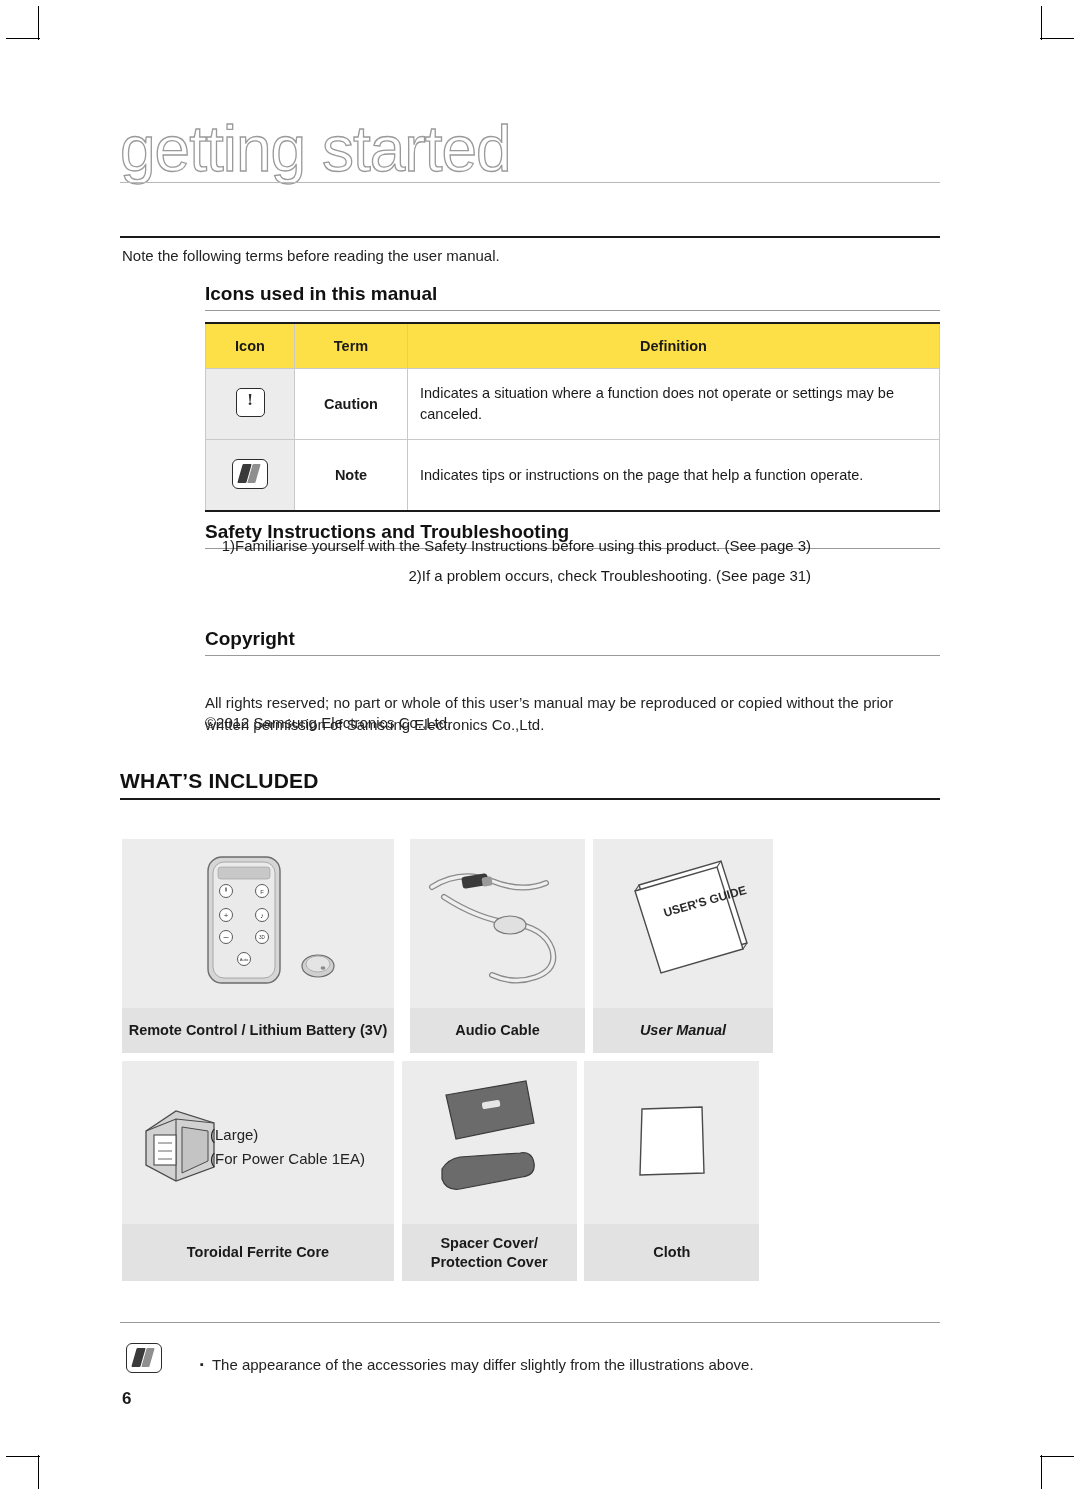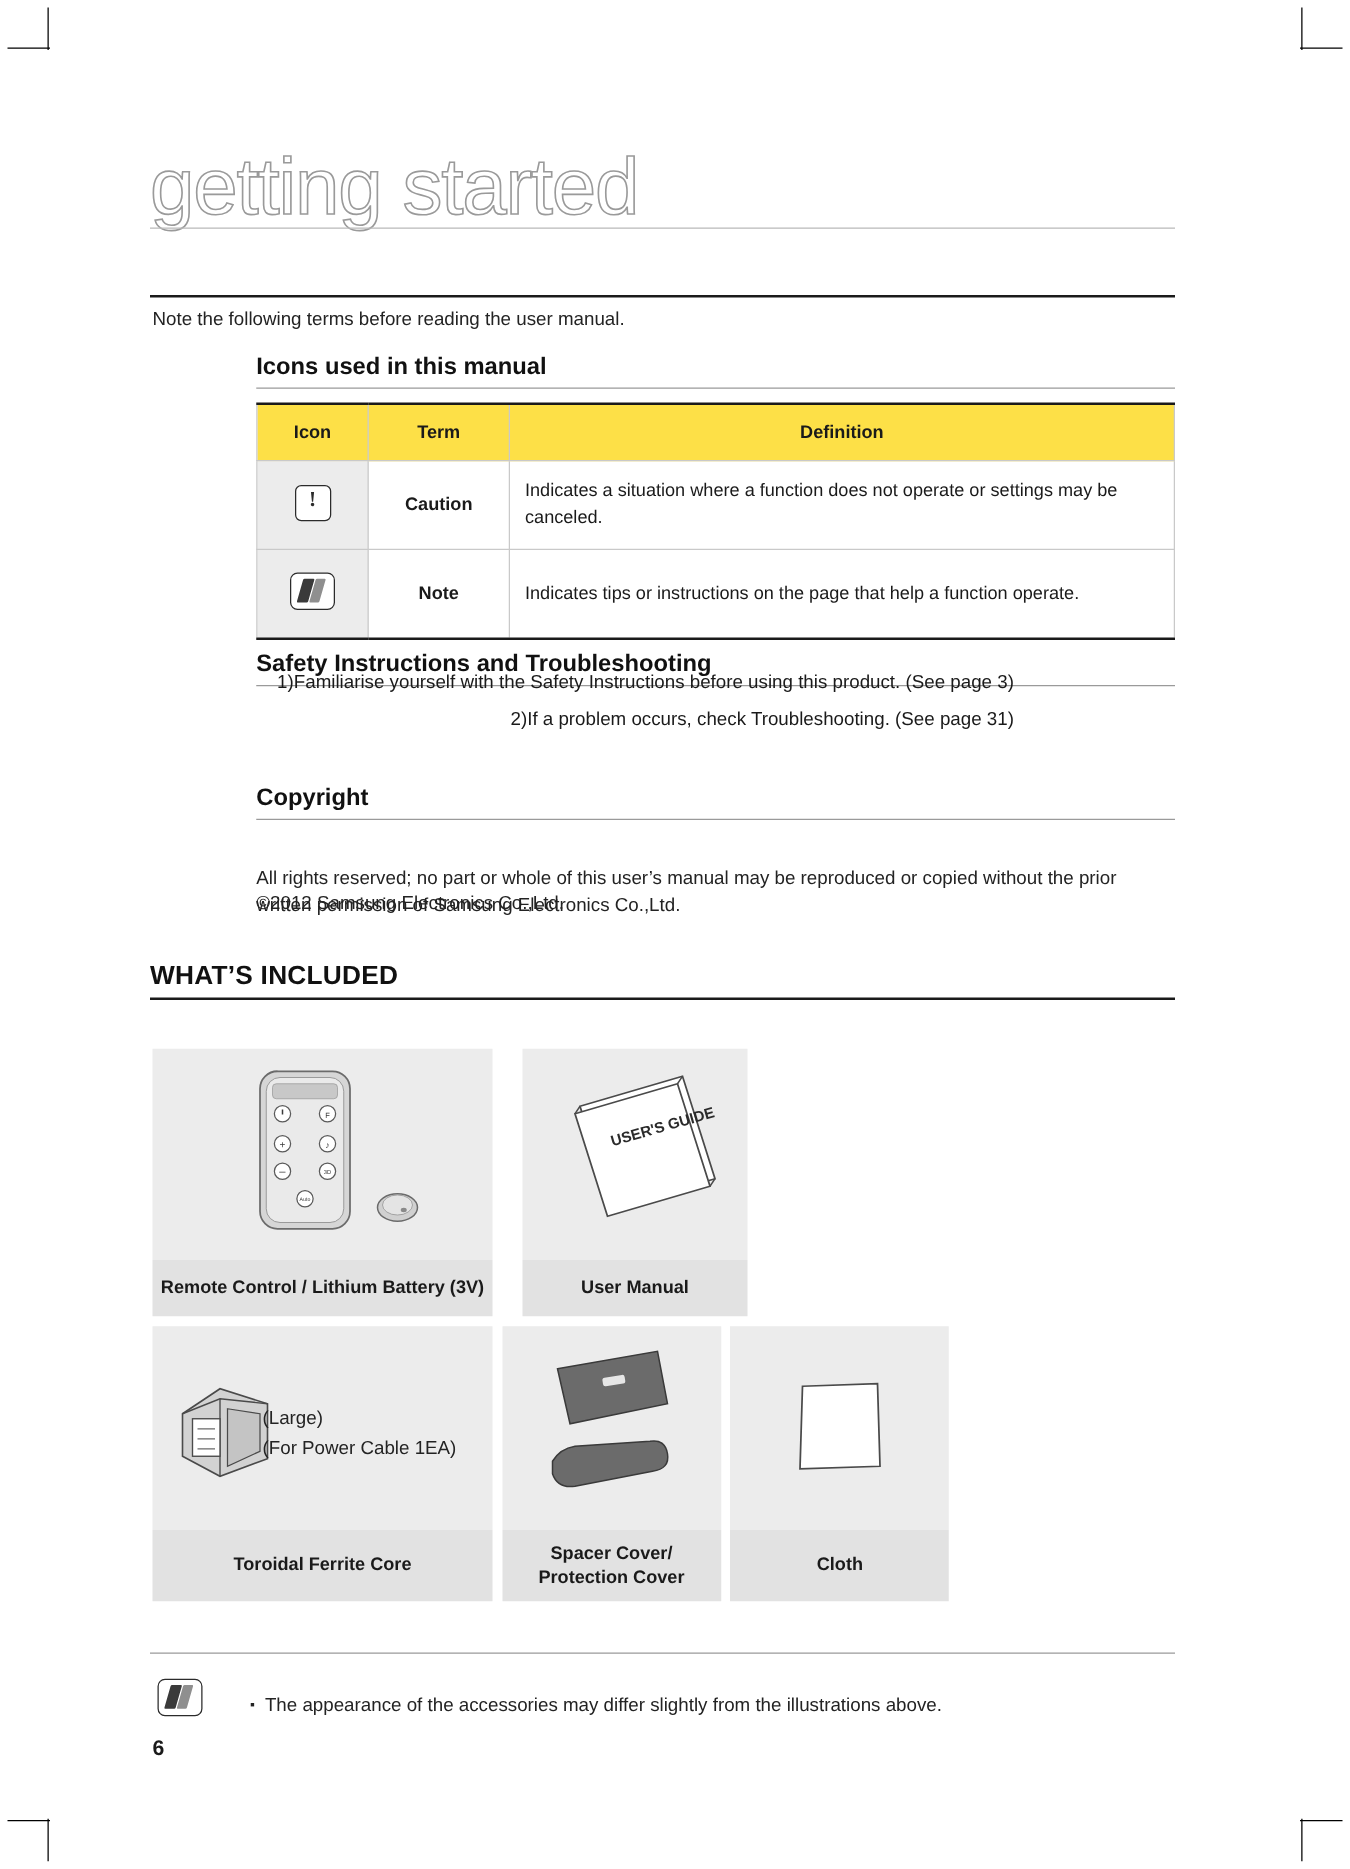--- a/index.html
+++ b/index.html
@@ -346,37 +346,55 @@
           </svg>
         </div>
         <div class="acc-lab" style="height:45px;">Remote Control / Lithium Battery (3V)</div>
       </div>
 
       <div class="acc-gap"></div>
 
 
       <div class="acc-gap"></div>
 
+      <div class="acc-cell" style="width:175px;">
+        <div class="acc-img" style="height:169px;">
+          <svg width="175" height="169" viewBox="0 0 175 169">
+            <g fill="none" stroke="#8a8a8a" stroke-width="6" stroke-linecap="round">
+              <path d="M22 48 q28 -18 60 -6 q30 12 54 2"></path>
+              <path d="M34 58 q34 22 66 26 q34 4 42 26 q6 20 -16 28 q-22 8 -44 -2"></path>
+            </g>
+            <g fill="none" stroke="#efefef" stroke-width="3.4" stroke-linecap="round">
+              <path d="M22 48 q28 -18 60 -6 q30 12 54 2"></path>
+              <path d="M34 58 q34 22 66 26 q34 4 42 26 q6 20 -16 28 q-22 8 -44 -2"></path>
+            </g>
+            <rect x="52" y="36" width="26" height="12" rx="3" fill="#3a3a3a" transform="rotate(-9 65 42)"></rect>
+            <rect x="72" y="38" width="10" height="9" rx="2" fill="#9a9a9a" transform="rotate(-9 77 42)"></rect>
+            <ellipse cx="100" cy="86" rx="16" ry="9" fill="#e0e0e0" stroke="#7a7a7a" stroke-width="1.2"></ellipse>
+          </svg>
+        </div>
+        <div class="acc-lab" style="height:45px;">Audio Cable</div>
+      </div>
 
       <div class="acc-gap"></div>
 
       <div class="acc-cell" style="width:180px;">
         <div class="acc-img" style="height:169px;">
           <svg width="180" height="169" viewBox="0 0 180 169">
             <g>
               <path d="M46 46 L128 22 L154 104 L72 128 Z" fill="#ffffff" stroke="#4a4a4a" stroke-width="1.4"></path>
               <path d="M42 52 L124 28 L150 110 L68 134 Z" fill="#ffffff" stroke="#4a4a4a" stroke-width="1.4"></path>
               <path d="M42 52 L46 46" stroke="#4a4a4a" stroke-width="1.1"></path>
               <path d="M124 28 L128 22" stroke="#4a4a4a" stroke-width="1.1"></path>
               <path d="M150 110 L154 104" stroke="#4a4a4a" stroke-width="1.1"></path>
               <text transform="translate(72,78) rotate(-16)" font-size="12" font-weight="bold" fill="#2b2b2b" font-family="Liberation Sans, sans-serif">USER'S GUIDE</text>
             </g>
           </svg>
         </div>
-        <div class="acc-lab" style="height:45px;">User Manual</div>
+        <div class="acc-lab" style="height:45px;font-style:italic;">User Manual</div>
       </div>
     </div>
 
     <div class="acc-vgap"></div>
 
     <div class="acc-row">
 
       <div class="acc-cell" style="width:276px;">
         <div class="acc-img" style="height:163px;">
           <svg width="272" height="163" viewBox="0 0 272 163">

